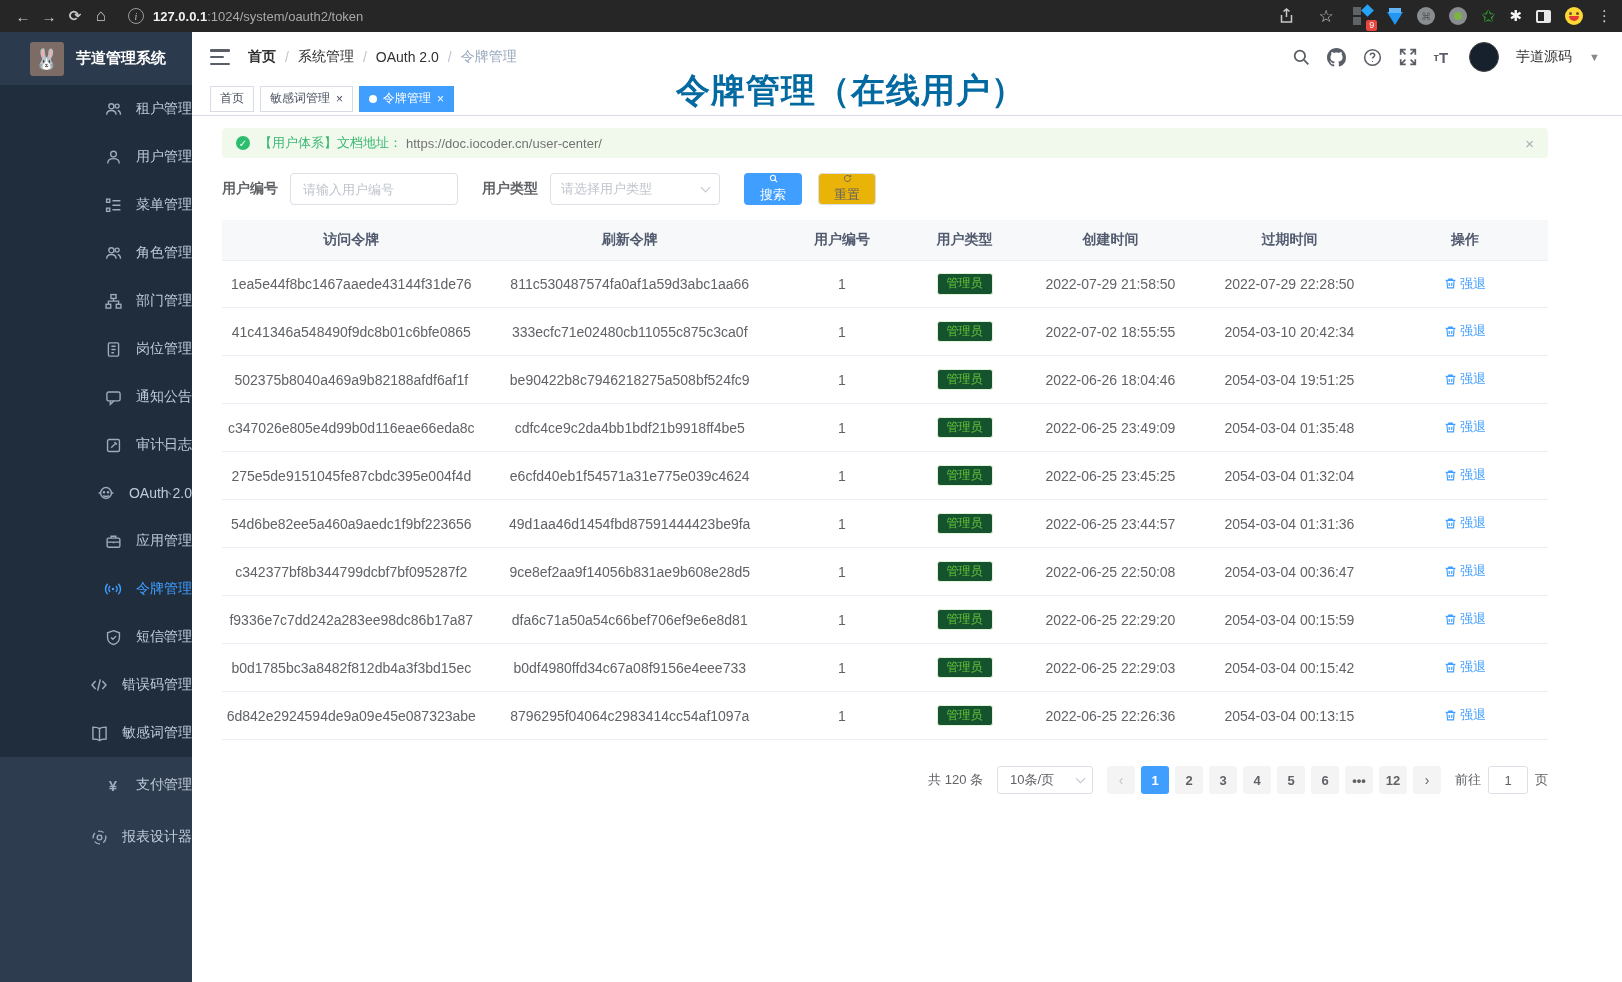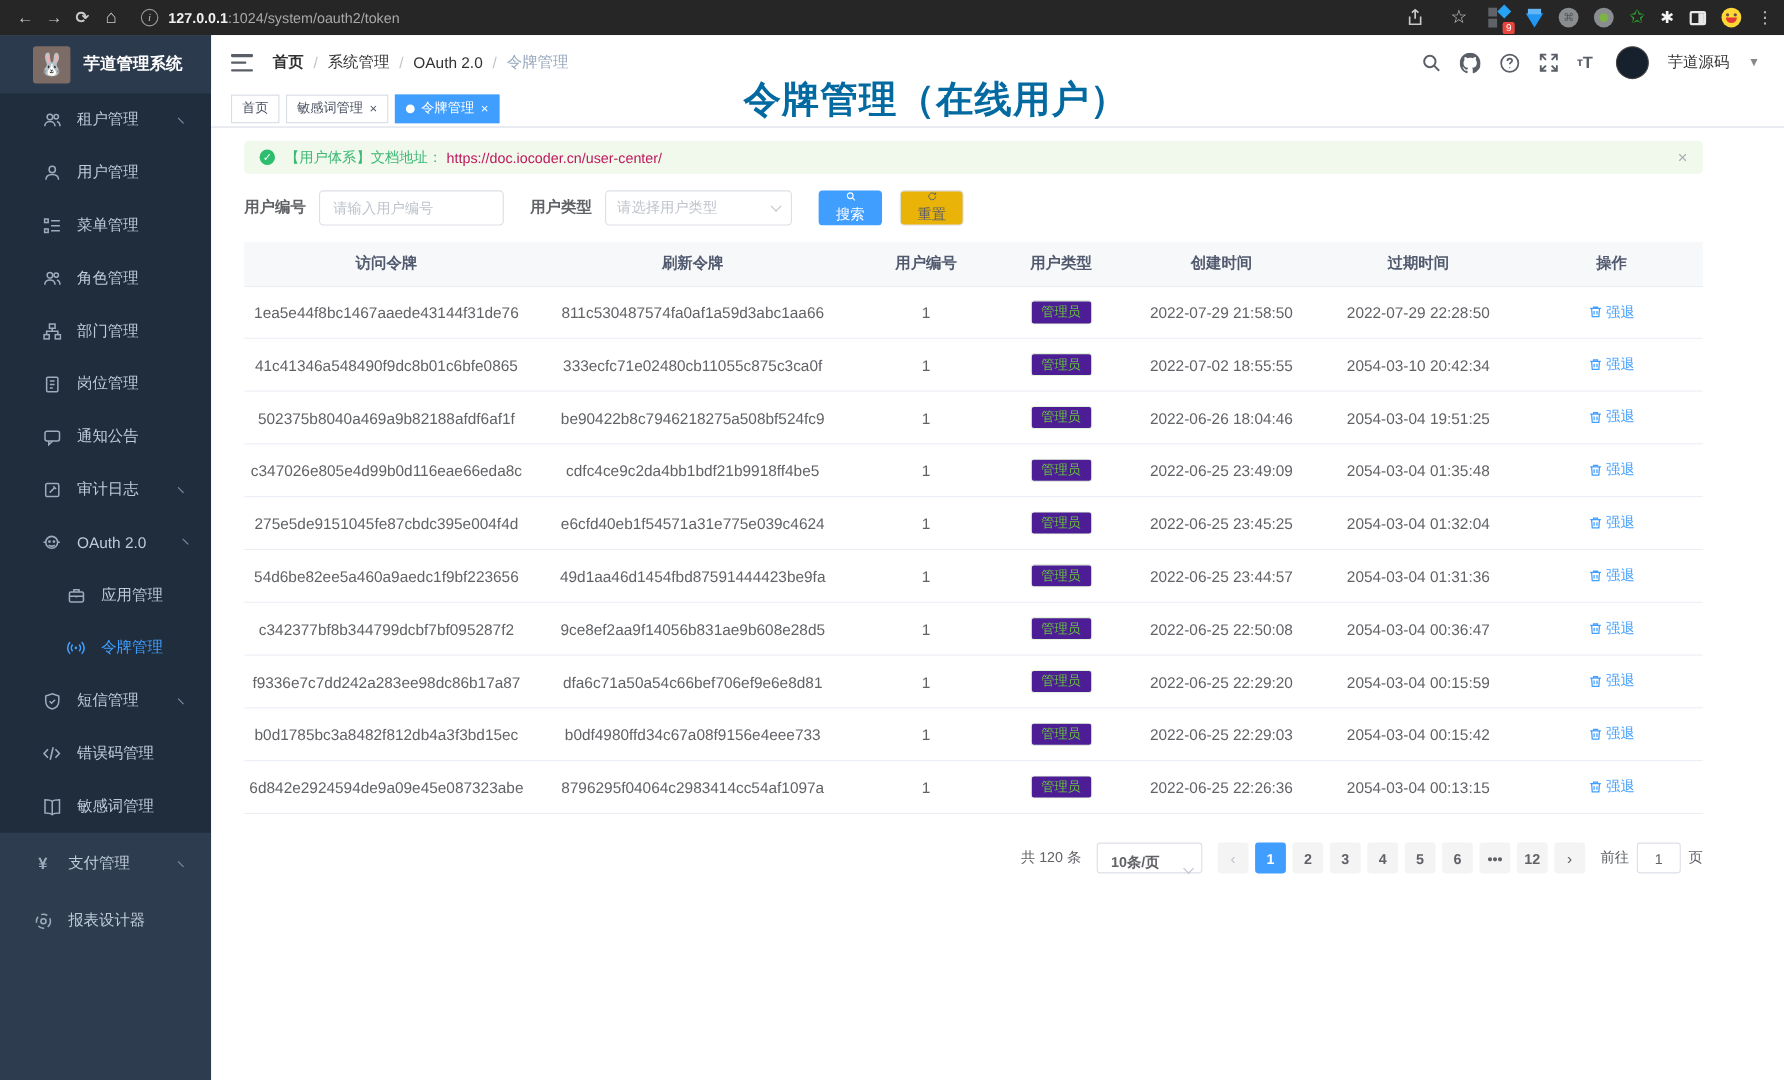--- a/index.html
+++ b/index.html
@@ -32,21 +32,21 @@
   .emoji-icon:after { content:""; position:absolute; left:4px; top:9px; width:10px; height:5px; border-radius:0 0 8px 8px; background:#e53935; }
   .dots-icon { font-size:15px; letter-spacing:0; color:#c9c9c9; }
 
   
   .app { display:flex; height:950px; }
   .sidebar { width:192px; background:#1f2d3d; display:flex; flex-direction:column; flex-shrink:0; }
   .logo-row { height:53px; background:#2b3a4d; display:flex; align-items:center; padding-left:30px; flex-shrink:0; }
   .logo-avatar { width:34px; height:34px; border-radius:3px; background:#7d6b66; display:flex; align-items:center; justify-content:center; font-size:20px; overflow:hidden; }
   .logo-title { color:#fff; font-size:15px; font-weight:bold; margin-left:12px; }
   .menu { flex:0 0 auto; }
-  .menu-item { height:48px; display:flex; align-items:center; padding-left:38px; cursor:pointer; position:relative; }
+  .menu-item { height:48px; display:flex; align-items:center; padding-left:38px; cursor:pointer; position:relative;justify-content:flex-end; }
   .menu-item .mi-icon { width:18px; height:18px; color:#9eabbd; display:flex; align-items:center; justify-content:center; font-size:13px; flex-shrink:0; }
   .menu-item .mi-label { color:#bfcbd9; font-size:14px; margin-left:14px; }
   .menu-item.sub { padding-left:60px; }
   .menu-item.active .mi-label, .menu-item.active .mi-icon { color:#409eff; }
   .chev { position:absolute; right:22px; width:7px; height:7px; border-right:1.5px solid #8automatic291a5; border-bottom:1.5px solid #8291a5; }
   .chev.down { transform:rotate(45deg); margin-top:-3px; }
   .chev.up { transform:rotate(-135deg); margin-top:3px; }
   .menu-bottom { flex:1; background:#2d3c4e; padding-top:2px; }
   .menu-bottom .menu-item { height:52px; padding-left:30px; }
 
@@ -75,46 +75,46 @@
   .tab.active { background:#409eff; border-color:#409eff; color:#fff; }
   .tab.active .tab-close { color:#fff; }
   .tab-dot { width:8px; height:8px; border-radius:50%; background:#fff; }
 
   .annotation { position:absolute; left:484px; top:36px; font-size:34px; font-weight:bold; color:#0369a1; z-index:20; letter-spacing:1px; white-space:nowrap; }
 
   .content { padding:12px 74px 0 30px; }
   .alert { background:#f0f9eb; border-radius:4px; height:30px; display:flex; align-items:center; padding:0 14px; font-size:13px; }
   .alert-check { width:14px; height:14px; border-radius:50%; background:#2dbd6e; color:#fff; font-size:10px; display:flex; align-items:center; justify-content:center; margin-right:9px; flex-shrink:0; }
   .alert-text { color:#3cb875; }
-  .alert-link { color:#be185d; text-decoration:none; margin-left:4px; cursor:pointer; }
+  .alert-link { color:#737373; text-decoration:none; margin-left:4px; cursor:pointer; }
   .alert-close { margin-left:auto; color:#a8abb2; font-size:15px; cursor:pointer; }
 
   .filter-row { display:flex; align-items:center; margin-top:15px; gap:10px; }
   .f-label { font-size:14px; font-weight:bold; color:#606266; margin-right:2px; }
   .f-input { width:168px; height:32px; border:1px solid #dcdfe6; border-radius:4px; padding:0 12px; font-size:13px; color:#606266; outline:none; font-family:inherit; }
   .f-input::placeholder { color:#bfc4cc; }
   .f-label.second { margin-left:14px; }
   .f-select { width:170px; height:32px; border:1px solid #dcdfe6; border-radius:4px; padding:0 10px; font-size:13px; color:#bfc4cc; display:flex; align-items:center; justify-content:space-between; cursor:pointer; }
   .sel-chev { width:7px; height:7px; border-right:1.3px solid #c0c4cc; border-bottom:1.3px solid #c0c4cc; transform:rotate(45deg); margin-top:-3px; }
   .btn { height:32px; border-radius:4px; font-size:13px; display:inline-flex; align-items:center; justify-content:center; gap:3px; cursor:pointer; border:1px solid transparent; padding:0 15px; font-family:inherit;flex-direction:column; }
   .btn-primary { background:#409eff; color:#fff; margin-left:14px; }
   .btn-default { background:#eab308; color:#606266; border-color:#dcdfe6; margin-left:6px; }
 
   .data-table { margin-top:15px; }
   .t-head, .t-row { display:grid; grid-template-columns:19.5% 22.5% 9.5% 9% 13% 14% 12.5%; align-items:center; }
   .t-head { background:#f7f8fa; height:40px; }
   .t-head .t-cell { font-size:14px; font-weight:bold; color:#515a6e; text-align:center; }
   .t-row { height:48px; border-bottom:1px solid #ebeef5; }
   .t-row:first-of-type { border-top:1px solid #ebeef5; }
   .t-cell { font-size:14px; color:#606266; text-align:center; overflow:hidden; text-overflow:ellipsis; white-space:nowrap; }
-  .tag-success { display:inline-block; background:#4c1d95; border:1px solid #e1f3d8; color:#67c23a; font-size:12px; padding:2px 9px; border-radius:3px; line-height:1.3; }
+  .tag-success { display:inline-block; background:#14532d; border:1px solid #e1f3d8; color:#67c23a; font-size:12px; padding:2px 9px; border-radius:3px; line-height:1.3; }
   .action-link { color:#409eff; font-size:13px; cursor:pointer; display:inline-flex; align-items:center; gap:3px; }
 
   .pagination { display:flex; align-items:center; justify-content:flex-end; margin-top:26px; gap:14px; font-size:13px; color:#606266; }
-  .pg-size { width:96px; height:28px; border:1px solid #dcdfe6; border-radius:3px; display:flex; align-items:flex-end; justify-content:space-between; padding:0 8px 0 12px; color:#606266; cursor:pointer;font-weight:bold; }
+  .pg-size { width:96px; height:28px; border:1px solid #dcdfe6; border-radius:3px; display:flex; align-items:center; justify-content:space-between; padding:0 8px 0 12px; color:#606266; cursor:pointer; }
   .pager { display:flex; align-items:center; gap:6px; }
   .pg-btn { min-width:28px; height:28px; background:#f4f4f5; border-radius:3px; display:flex; align-items:center; justify-content:center; font-size:13px; color:#606266; cursor:pointer; padding:0 4px; font-weight:bold; }
   .pg-btn.arrow { font-weight:normal; font-size:14px; }
   .pg-btn.disabled { color:#c0c4cc; cursor:default; }
   .pg-btn.active { background:#409eff; color:#fff; }
   .pg-goto { display:flex; align-items:center; gap:7px; }
   .goto-input { width:40px; height:28px; border:1px solid #dcdfe6; border-radius:3px; text-align:center; font-size:13px; color:#606266; outline:none; font-family:inherit; }
   svg { display:block; }
 </style>
 </head>

